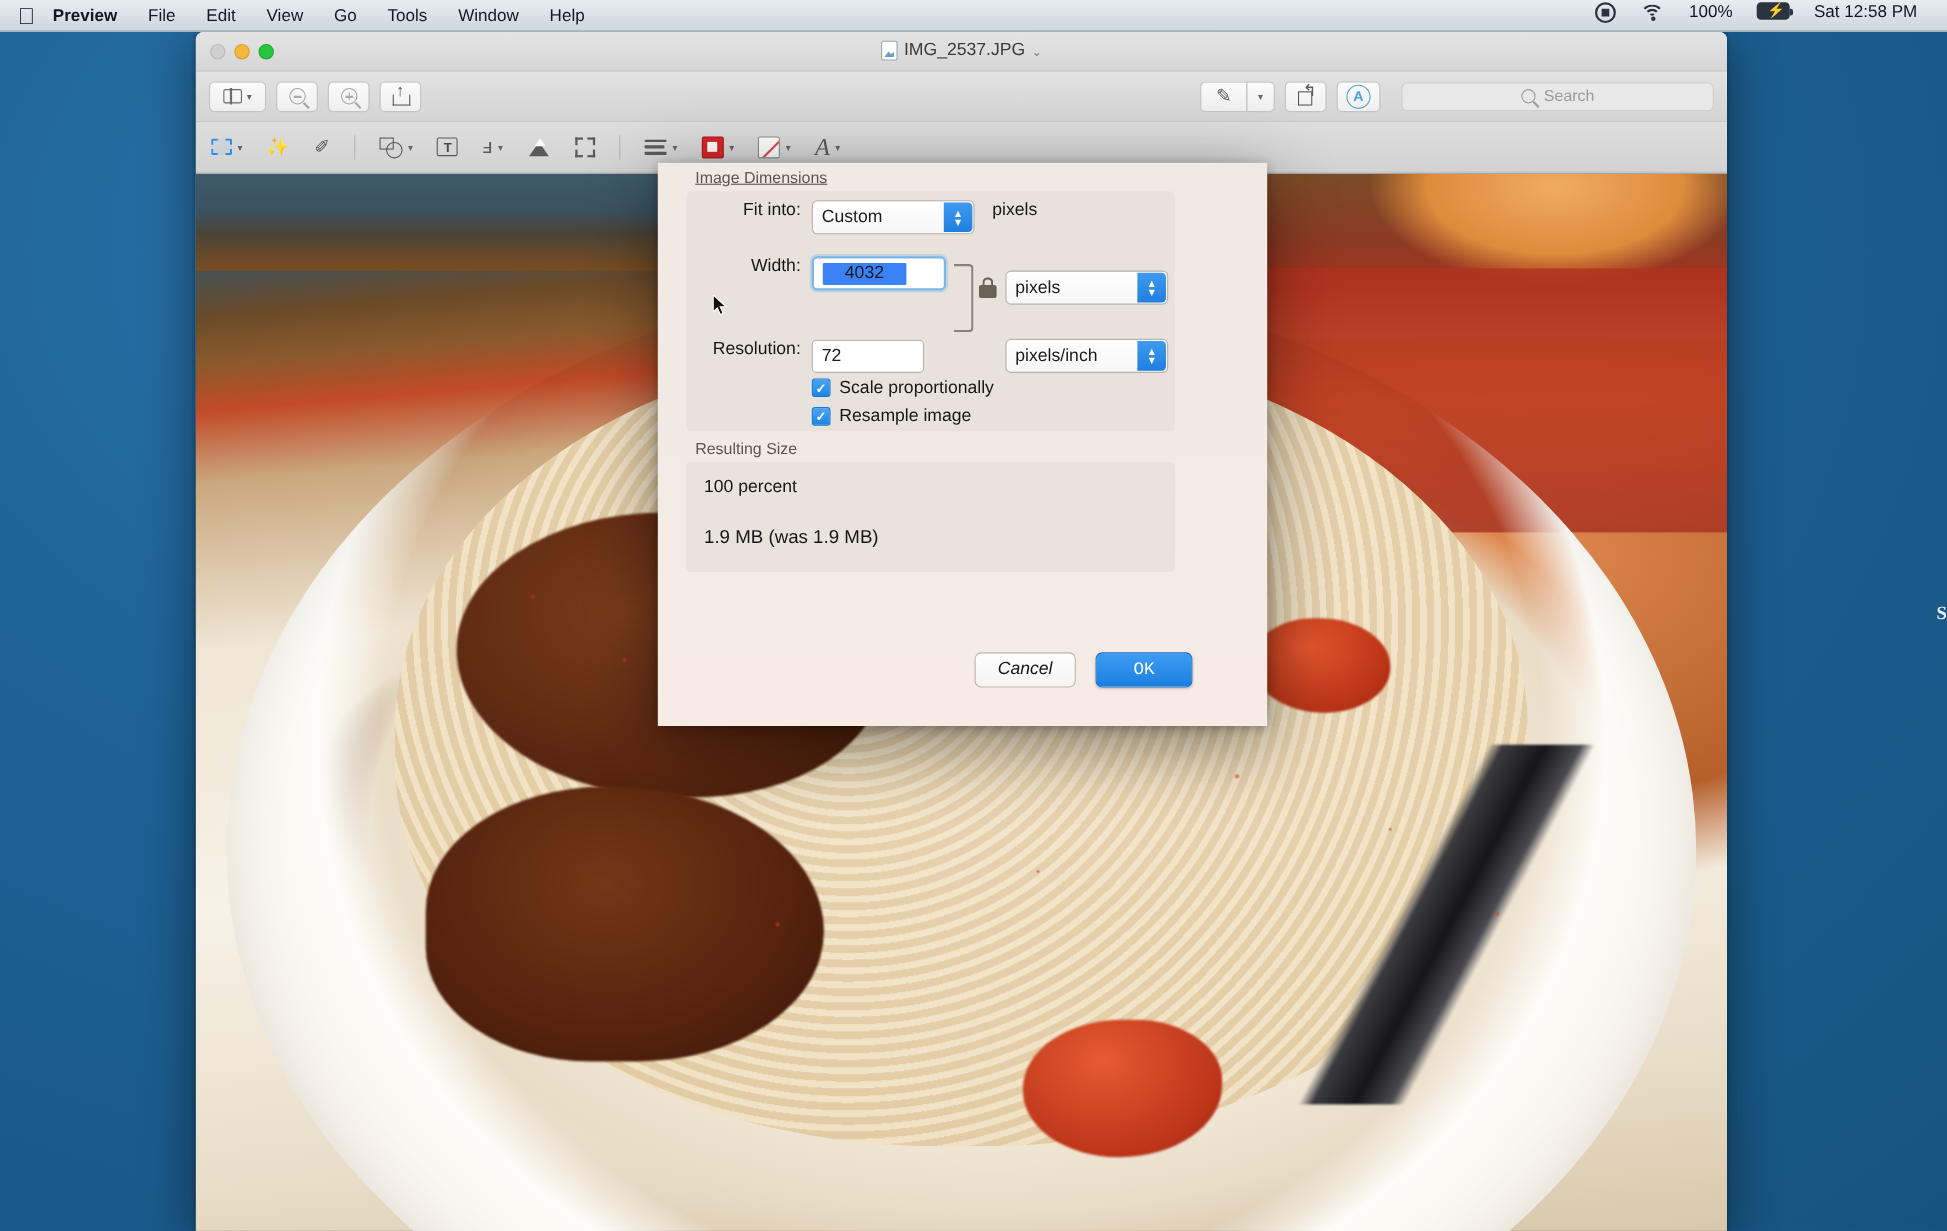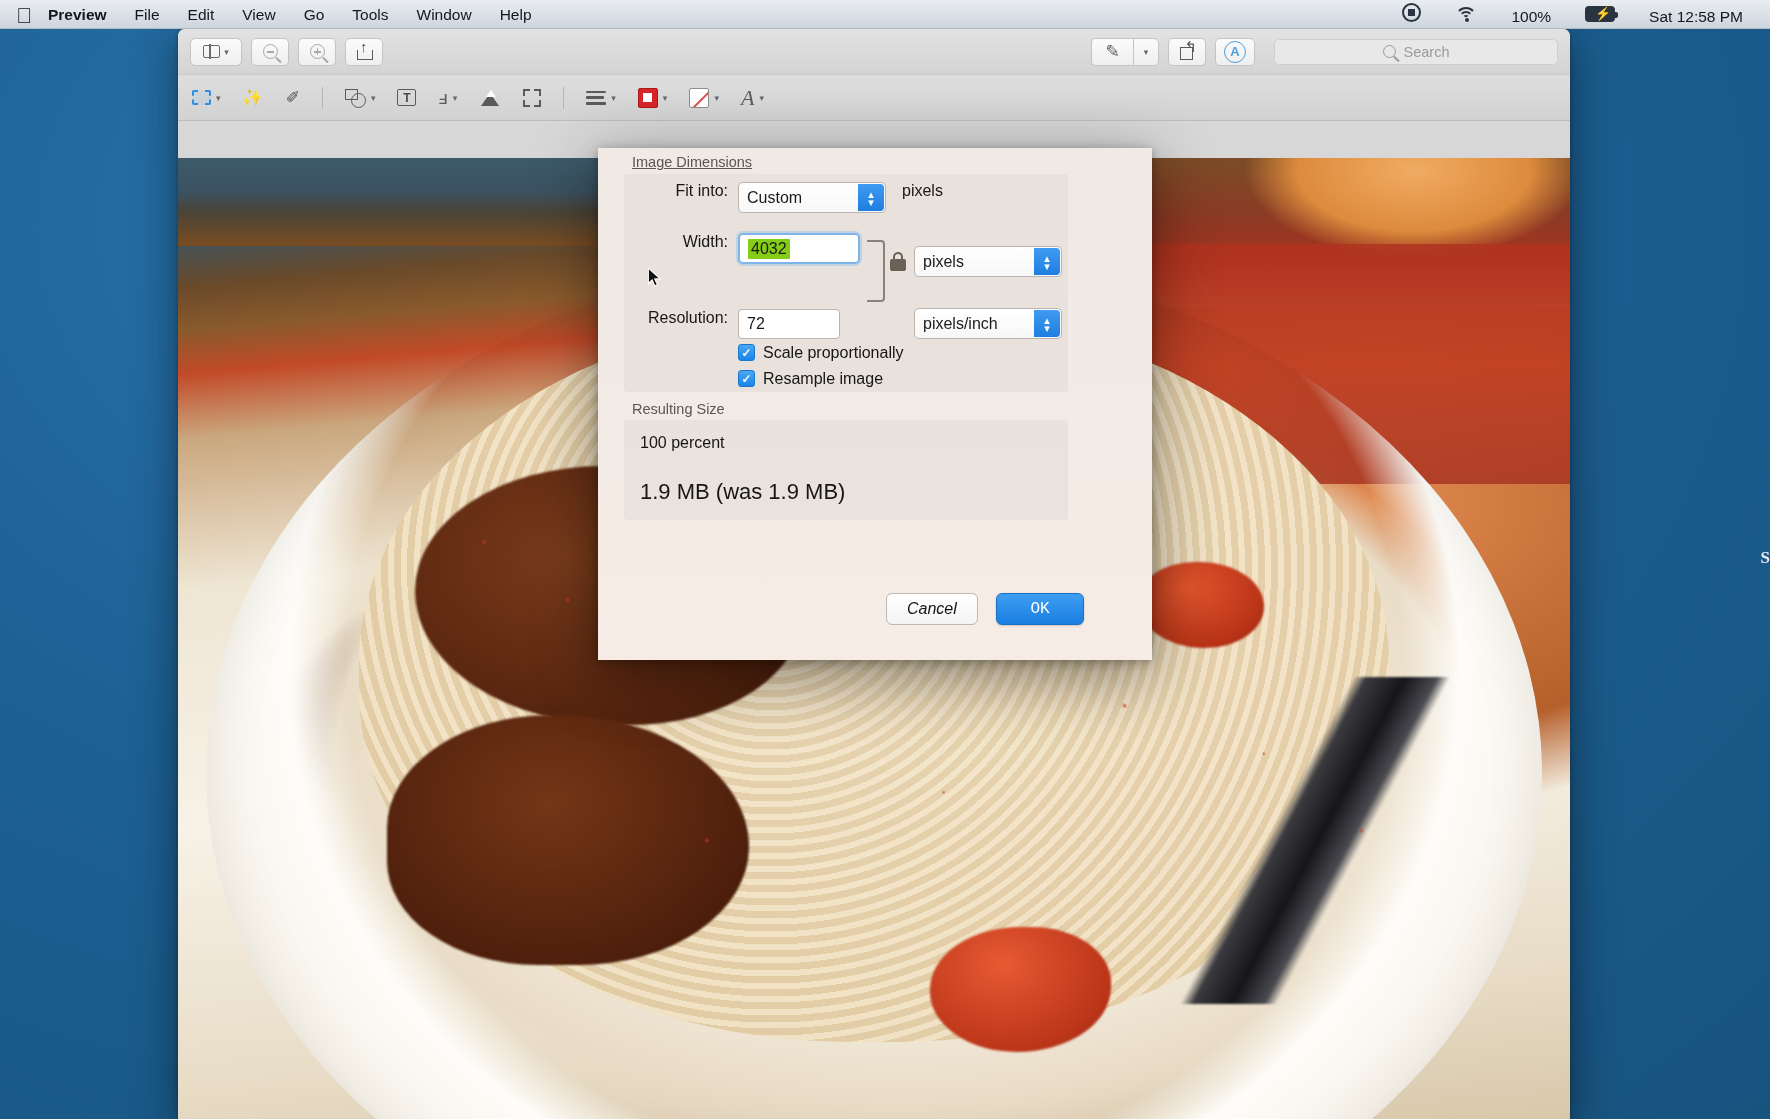--- a/index.html
+++ b/index.html
@@ -31,22 +31,22 @@
     padding:0 14px; height:29px; line-height:29px;
     font-size:15.5px; color:#11181f; white-space:nowrap;
   }
   .mb-item.app { font-weight:bold; }
   .apple-logo {
     width:20px; height:23px; display:inline-block;
     position:relative; top:1px;
     font-size:21px; line-height:23px; color:#11181f; text-align:center;
   }
   .mb-right {
-    margin-left:auto; display:flex; align-items:flex-end;
-    gap:12px; padding-right:16px;
+    margin-left:auto; display:flex; align-items:flex-start;
+    gap:0; padding-right:16px;
   }
   .mb-stat { padding:0 11px; font-size:15.5px; color:#11181f; white-space:nowrap; }
 
   .icon-rec {
     width:19px; height:19px; border-radius:50%;
     border:2px solid #2a3440; display:inline-block; position:relative;
   }
   .icon-rec::after {
     content:""; position:absolute; left:4px; top:4px;
     width:7px; height:7px; background:#2a3440;
@@ -367,21 +367,21 @@
   .inputbox {
     background:#ffffff; border:1px solid #b9b4b0; border-radius:4px;
     height:30px; display:flex; align-items:center; padding:0 8px;
     font-size:16px; color:#1a1a1a;
   }
   .inputbox.focused {
     border:2px solid #7cb6e8; border-radius:5px;
     box-shadow:0 0 0 2px rgba(124,182,232,.35);
   }
   .sel-text {
-    background:#84cc16; padding:1px 3px; border-radius:1px;
+    background:#3b82f6; padding:1px 20px; border-radius:1px;
   }
   .popupbtn {
     background:linear-gradient(180deg,#ffffff,#f7f7f7);
     border:1px solid #b9b4b0; border-radius:5px;
     height:31px; display:flex; align-items:center;
     padding:0 8px; font-size:16px; color:#1a1a1a; position:relative;
   }
   .stepper {
     position:absolute; right:1px; top:1px; bottom:1px; width:26px;
     background:linear-gradient(180deg,#3f9bf0,#1f7fe0);
@@ -471,20 +471,32 @@
       <span class="mb-stat">100%</span>
       <span class="mb-stat">
         <span class="battery"><span>⚡</span></span>
       </span>
       <span class="mb-stat">Sat 12:58 PM</span>
     </div>
   </div>
 
   <div id="window">
 
+    <div id="titlebar">
+      <div class="traffic">
+        <span class="tl close"></span>
+        <span class="tl min"></span>
+        <span class="tl max"></span>
+      </div>
+      <div id="winTitle">
+        <span class="doc-ico"></span>
+        <span>IMG_2537.JPG</span>
+        <span class="title-chev">⌄</span>
+      </div>
+    </div>
 
     <div id="toolbar1">
       <div class="tbtn wide">
         <span class="sidebar-ico"></span>
         <span class="chev">▾</span>
       </div>
       <div class="tbtn dim">
         <span class="mag">
             <i></i>
           </span>
@@ -654,21 +666,21 @@
       <span class="chk-label">Scale proportionally</span>
     </div>
     <div class="row" style="left:140px; top:222px;">
       <span class="chk">✓</span>
       <span class="chk-label">Resample image</span>
     </div>
 
     <span class="grp-label" style="left:34px; top:253px;">Resulting Size</span>
     <div class="grp-box" style="left:26px; top:272px; width:444px; height:100px;"></div>
     <span style="position:absolute; left:42px; top:286px; font-size:16px; color:#161616;">100 percent</span>
-    <span style="position:absolute; left:42px; top:331px; font-size:22px; color:#161616;">1.9 MB (was 1.9 MB)</span>
+    <span style="position:absolute; left:42px; top:331px; font-size:17px; color:#161616;">1.9 MB (was 1.9 MB)</span>
 
     <div class="btn cancel" style="position:absolute; left:288px; top:445px;font-style:italic;">Cancel</div>
     <div class="btn ok" style="position:absolute; left:398px; top:445px;font-family:Liberation Mono, monospace;">OK</div>
   </div>
 
   <svg id="cursor" viewBox="0 0 12 18">
     <polygon points="0,0 0,14 3.4,10.8 5.8,16.2 8.2,15.1 5.8,9.9 10.4,9.6" fill="#111" stroke="#fff" stroke-width="1"></polygon>
   </svg>
 
 </div>

